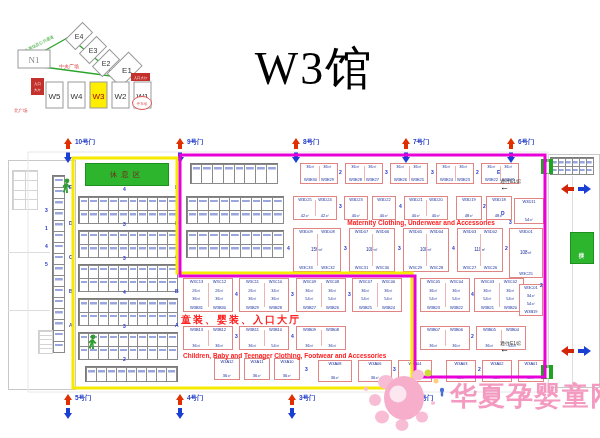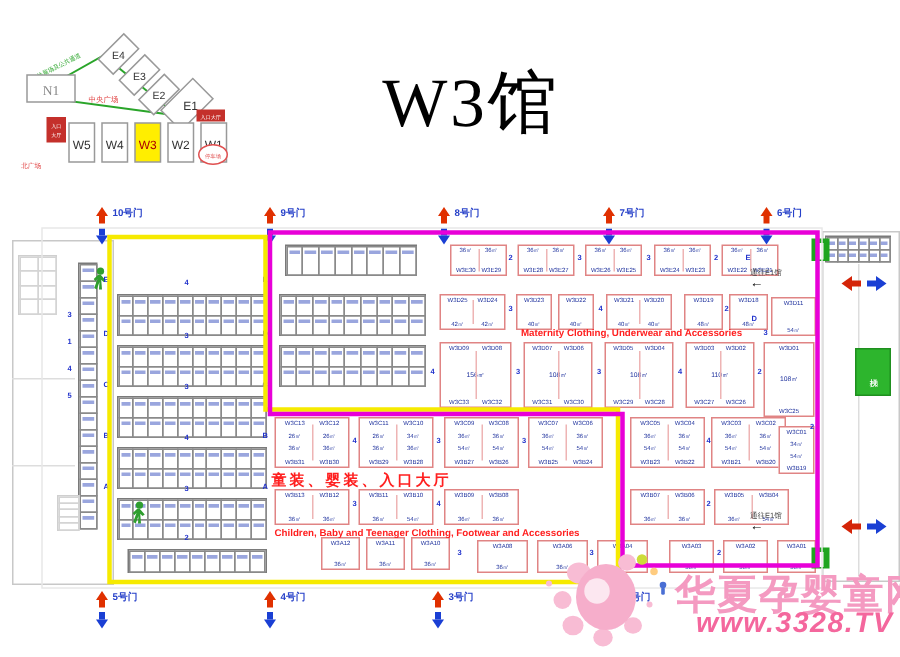--- a/index.html
+++ b/index.html
@@ -111,20 +111,21 @@
   <div class="title">W3馆</div>
 
   <div id="plan" style="position:absolute;inset:0">
 
     <div class="annex" style="left:8px;top:160px;width:66px;height:228px"></div>
     <div class="iline" style="left:8px;top:252px;width:42px;height:1px"></div>
     <div class="iline" style="left:8px;top:310px;width:42px;height:1px"></div>
     <div class="annex" style="left:548px;top:154px;width:50px;height:232px"></div>
     <div class="iline" style="left:572px;top:176px;width:1px;height:208px"></div>
 
+    <div class="rest" style="left:85px;top:163px;width:82px;height:21px;line-height:21px">休息区</div>
     <div class="esc" style="left:570px;top:232px;width:22px;height:30px">扶梯</div>
     <div class="exitm" style="left:541px;top:159px;width:12px;height:15px"></div>
     <div class="exitm" style="left:541px;top:365px;width:12px;height:14px"></div>
 
     <svg width="10" height="16" viewBox="0 0 10 16" style="position:absolute;left:62px;top:178px;z-index:6">
       <circle cx="5" cy="2.8" r="2.4" fill="#2f9e2f"></circle>
       <path d="M5 5 L8.5 9 L7 10 L5.5 8.5 L6 15 L4 15 L4.3 10 L2.5 15 L0.8 14 L3 8 L1.5 9.5 L0.5 8 L3.5 5.2 Z" fill="#2f9e2f"></path>
     </svg>
     <svg width="10" height="16" viewBox="0 0 10 16" style="position:absolute;left:88px;top:334px;z-index:6">
       <circle cx="5" cy="2.8" r="2.4" fill="#2f9e2f"></circle>
@@ -941,16 +942,15 @@
       <ellipse cx="46" cy="38" rx="20" ry="22" fill="#f6aecb"></ellipse>
       <circle cx="40" cy="34" r="8.5" fill="#fff" opacity="0.7"></circle>
       <circle cx="70" cy="13" r="3.5" fill="#cddc39"></circle>
       <circle cx="78" cy="21" r="2.5" fill="#ffcc80"></circle>
       <circle cx="75" cy="43" r="2" fill="#f8bcd4"></circle>
       <circle cx="8" cy="29" r="2" fill="#f8bcd4"></circle>
       <circle cx="84" cy="30" r="2.2" fill="#4a6fd4"></circle>
       <rect x="82.8" y="31.5" width="2.4" height="5" rx="1" fill="#4a6fd4"></rect>
     </svg>
     <div class="wm1">华夏孕婴童网</div>
-    <div class="wm2">www.3328.TV</div>
   </div>
 
 </div>
 
 </body></html>

